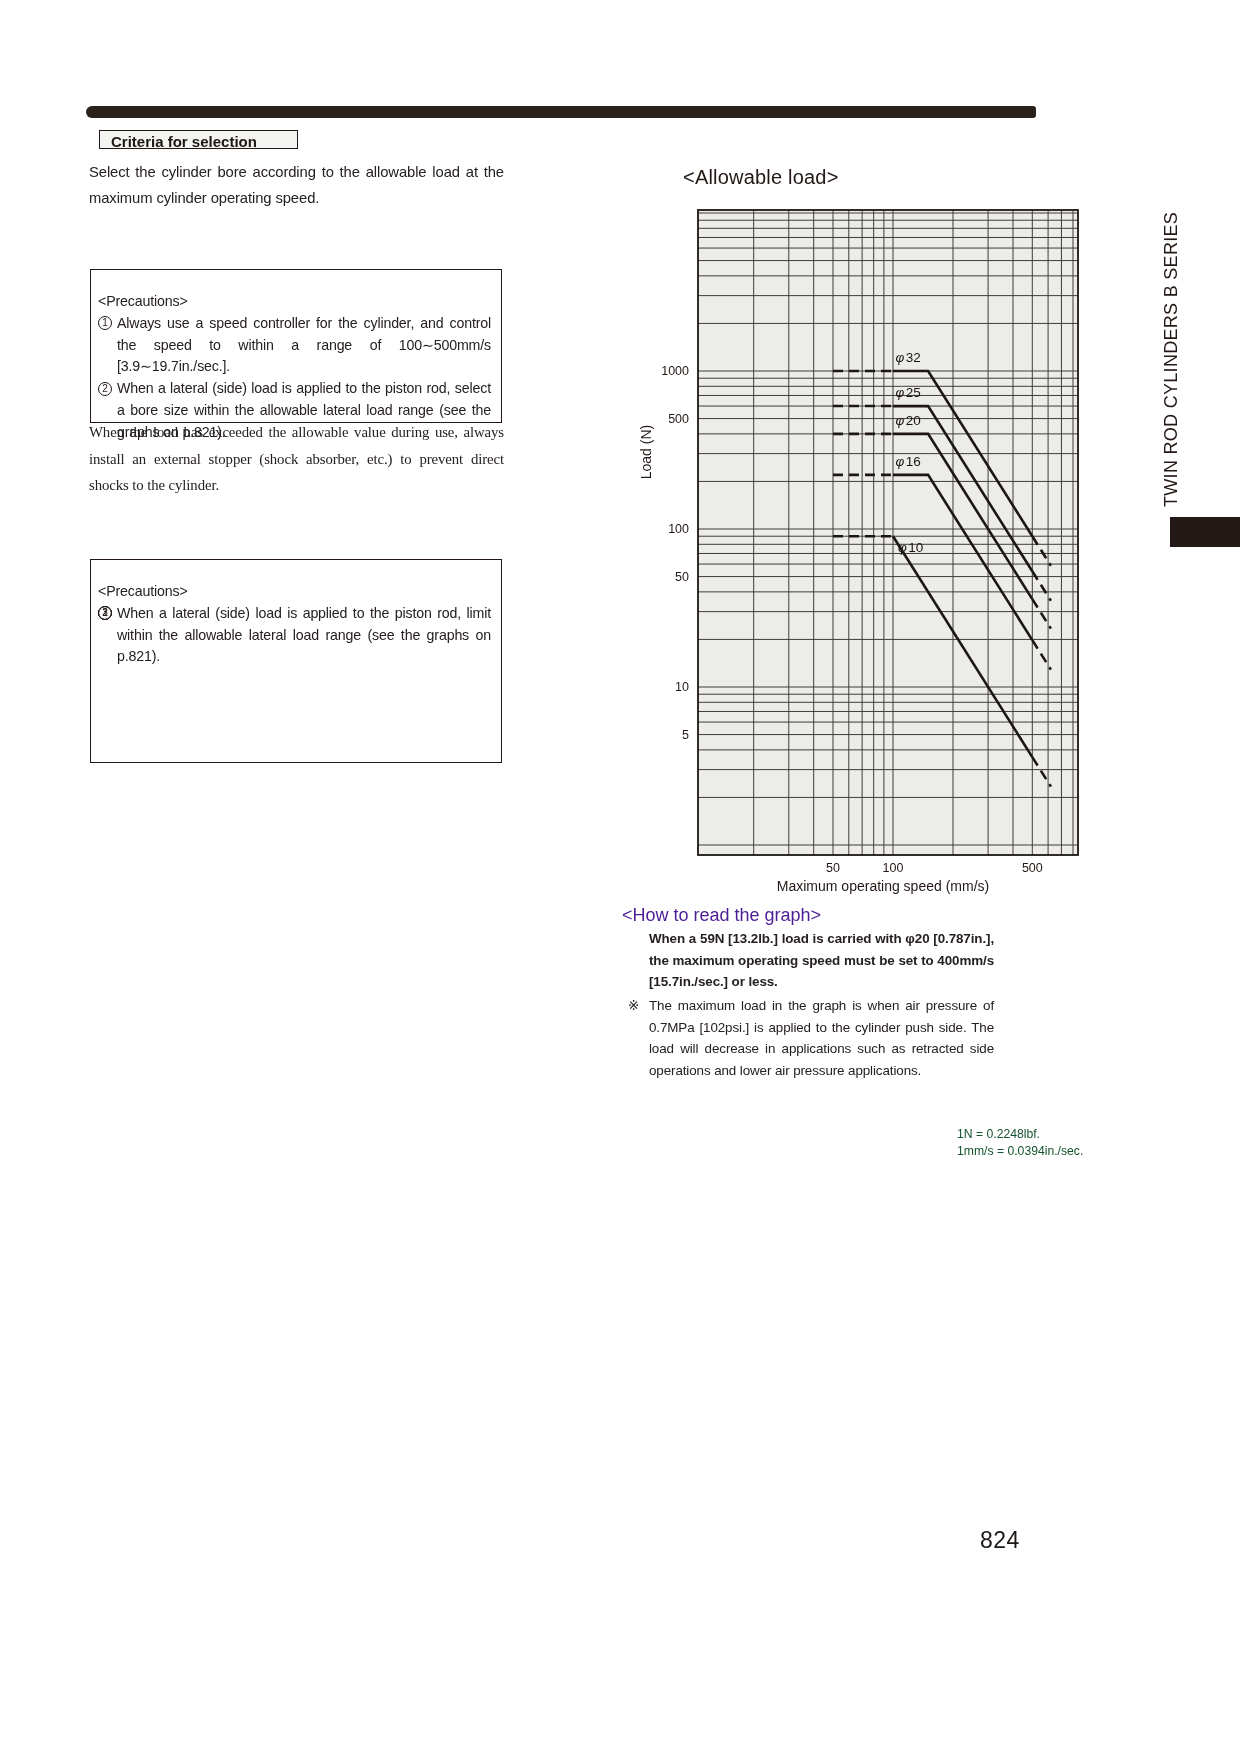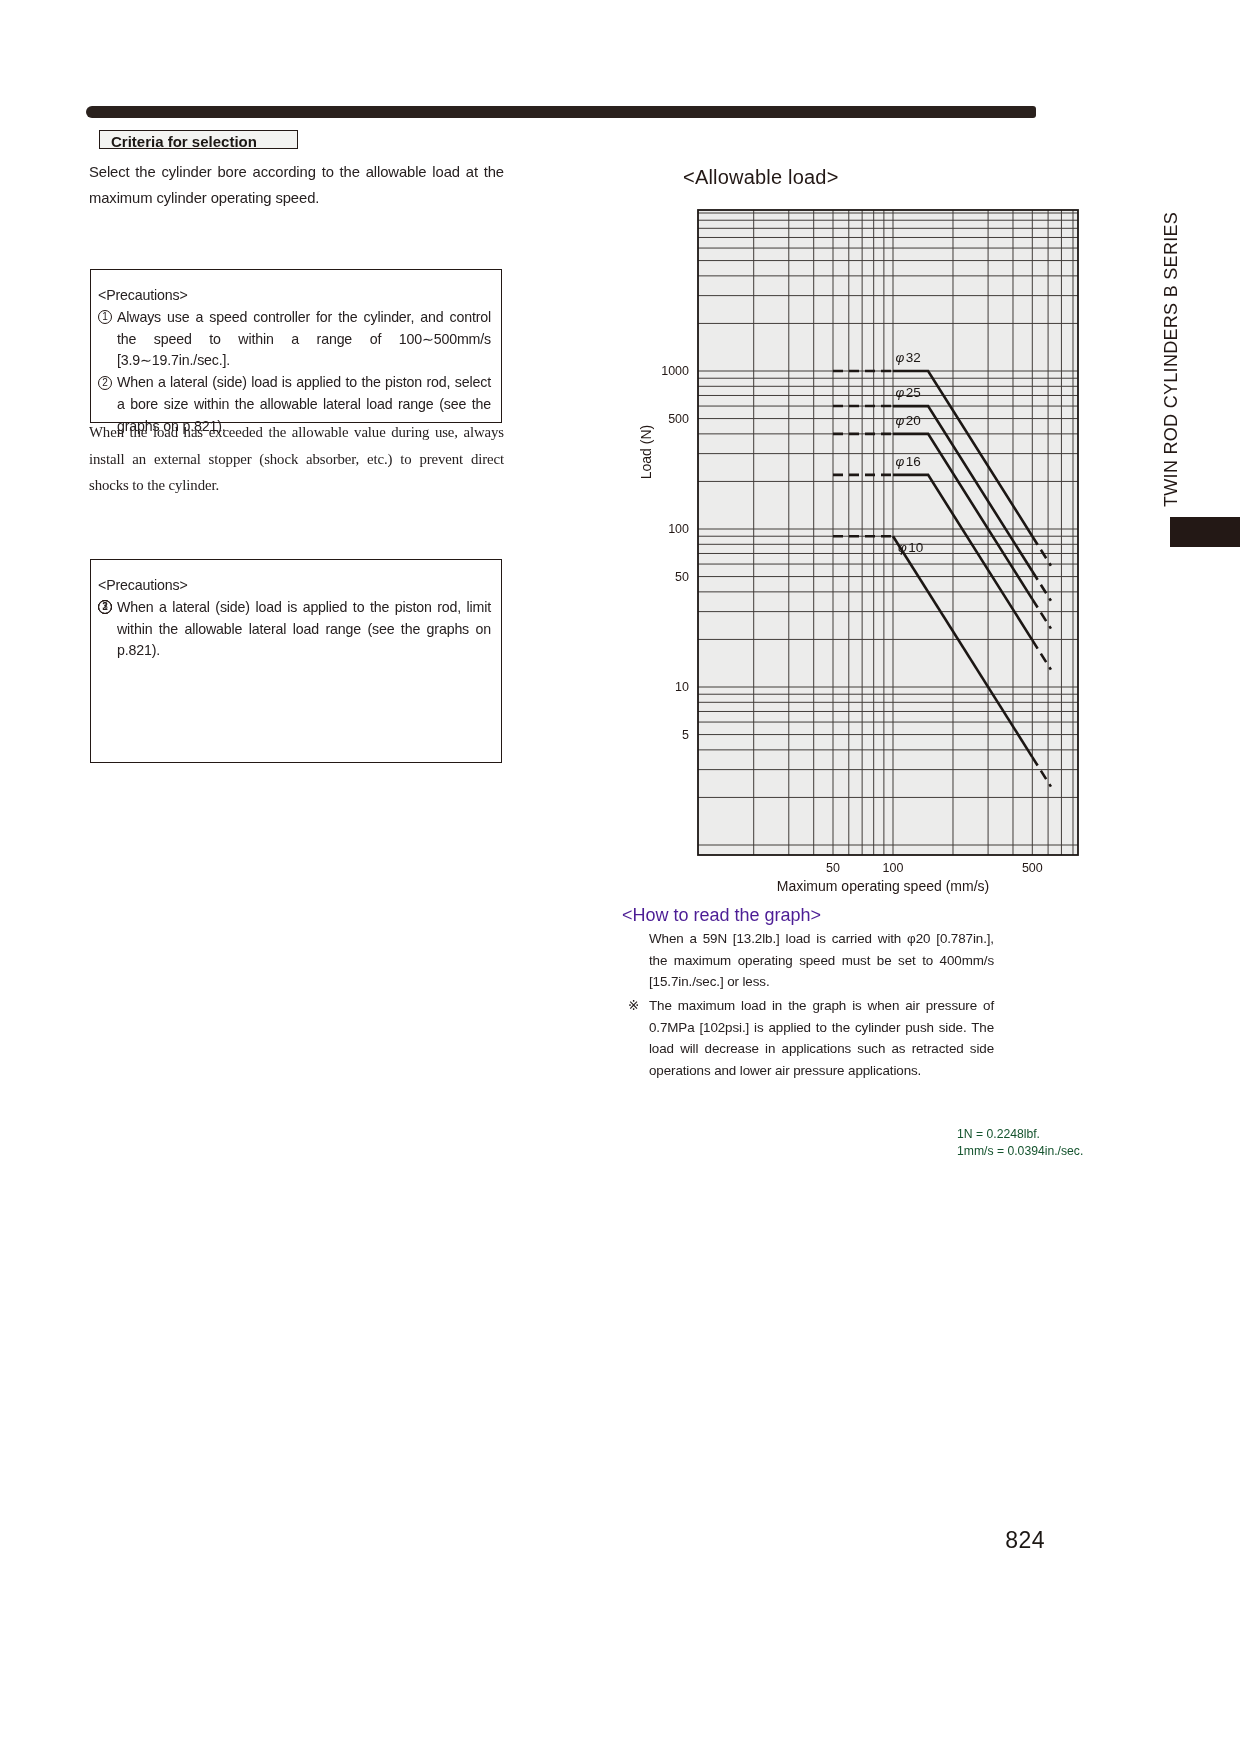--- a/index.html
+++ b/index.html
@@ -19,49 +19,49 @@
   .para{font-size:14.8px;letter-spacing:-0.1px;text-align:justify;color:#262020;margin:0;}
   .intro{left:89px;top:160px;width:415px;line-height:25.5px;}
   .stopper{left:89px;top:419px;width:415px;line-height:26.5px;font-family:Liberation Serif, serif;}
   
   .pre-box{
     box-sizing:border-box;border:1.5px solid #231815;background:#ffffff;
     padding:7px 10px 0 6px;font-size:14.2px;letter-spacing:-0.15px;line-height:21.8px;color:#262020;
   }
   #pre1{left:90px;top:269px;width:412px;height:154px;}
   #pre2{left:90px;top:559px;width:412px;height:204px;}
-  .pre-head{margin:8px 0 0 1px;}
+  .pre-head{margin:14px 0 0 1px;}
   .pitem{position:relative;padding-left:20px;text-align:justify;}
   .pnum{
     position:absolute;left:1px;top:3.5px;width:14px;height:14px;box-sizing:border-box;
     border:1.2px solid #231815;border-radius:50%;font-size:10px;line-height:12px;
     text-align:center;letter-spacing:0;
   }
   
   #chart-svg{left:556px;top:150px;width:544px;height:760px;}
   .chart-title{left:683px;top:166px;font-size:20px;letter-spacing:0.2px;color:#231815;}
   .tick{font:12.5px "Liberation Sans","DejaVu Sans",sans-serif;fill:#231815;}
   .axis-label{font:14px "Liberation Sans","DejaVu Sans",sans-serif;fill:#231815;}
   .slabel{font:13.5px "Liberation Sans","DejaVu Sans",sans-serif;fill:#1c1714;}
   .sline{stroke:#1c1714;stroke-width:2.6;fill:none;}
   .dash{stroke-dasharray:10 6;}
   
   .howto-head{left:622px;top:905px;font-size:18px;color:#4c1d95;}
-  .howto-example{left:649px;top:928px;width:345px;font-size:13.4px;line-height:21.6px;letter-spacing:-0.1px;text-align:justify;margin:0;}
+  .howto-example{left:649px;top:928px;width:345px;font-size:13.4px;line-height:21.6px;letter-spacing:-0.1px;text-align:justify;margin:0;font-weight:bold;}
   .howto-note{left:628px;top:995px;width:366px;box-sizing:border-box;padding-left:21px;font-size:13.4px;line-height:21.6px;letter-spacing:-0.1px;text-align:justify;}
   .note-marker{position:absolute;left:0;top:0;}
   
   .conversions{left:957px;top:1126px;font-size:12.2px;line-height:17px;color:#14532d;}
   
   .side-label{
     left:1032px;top:356px;width:280px;height:22px;transform:rotate(-90deg);
     font-size:18px;letter-spacing:0.3px;text-align:center;color:#231815;white-space:nowrap;
   }
   .side-tab{left:1170px;top:517px;width:70px;height:30px;background:#231815;}
-  .page-number{left:980px;top:1527px;width:65px;text-align:right;font-size:23px;letter-spacing:0.5px;color:#1c1714;}
+  .page-number{left:980px;top:1527px;width:65px;text-align:left;font-size:23px;letter-spacing:0.5px;color:#1c1714;}
 </style>
 </head>
 <body>
 
 <div class="abs top-bar"></div>
 
 <div class="abs criteria-box">
   <span>Criteria for selection</span>
 </div>
 

